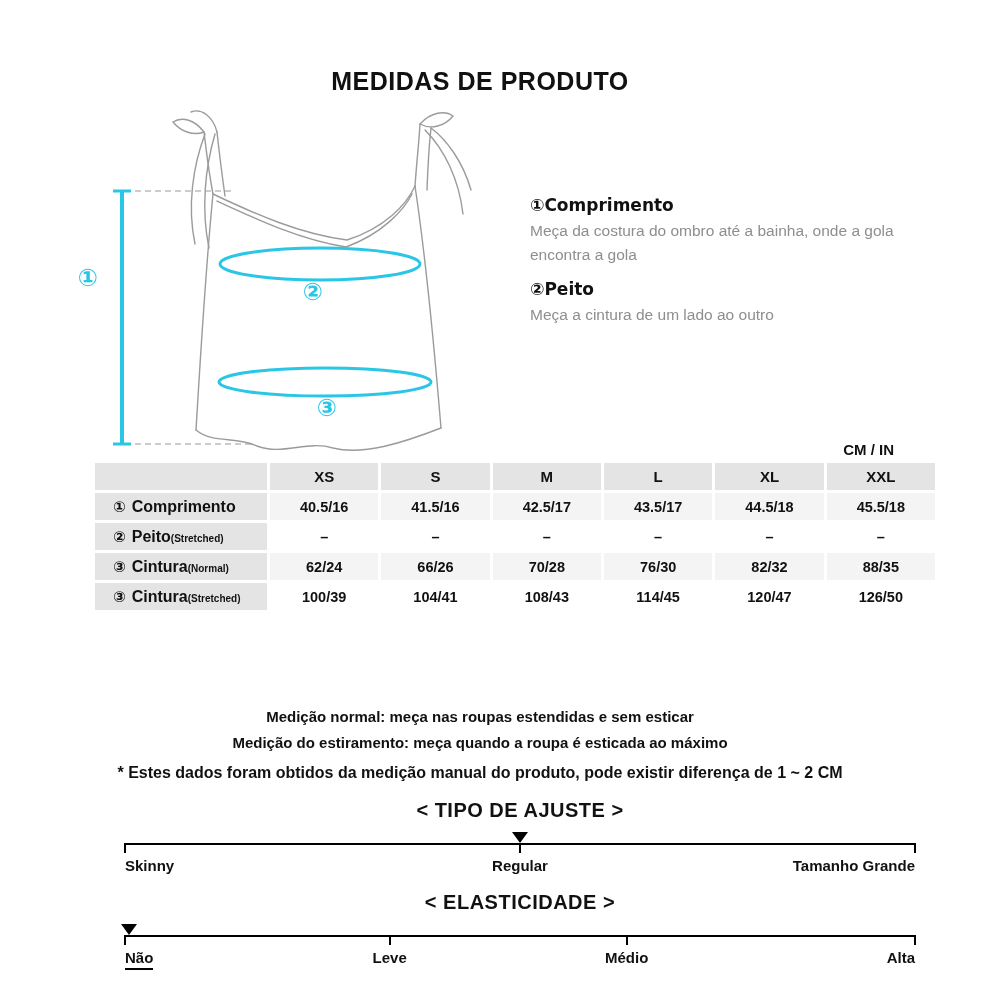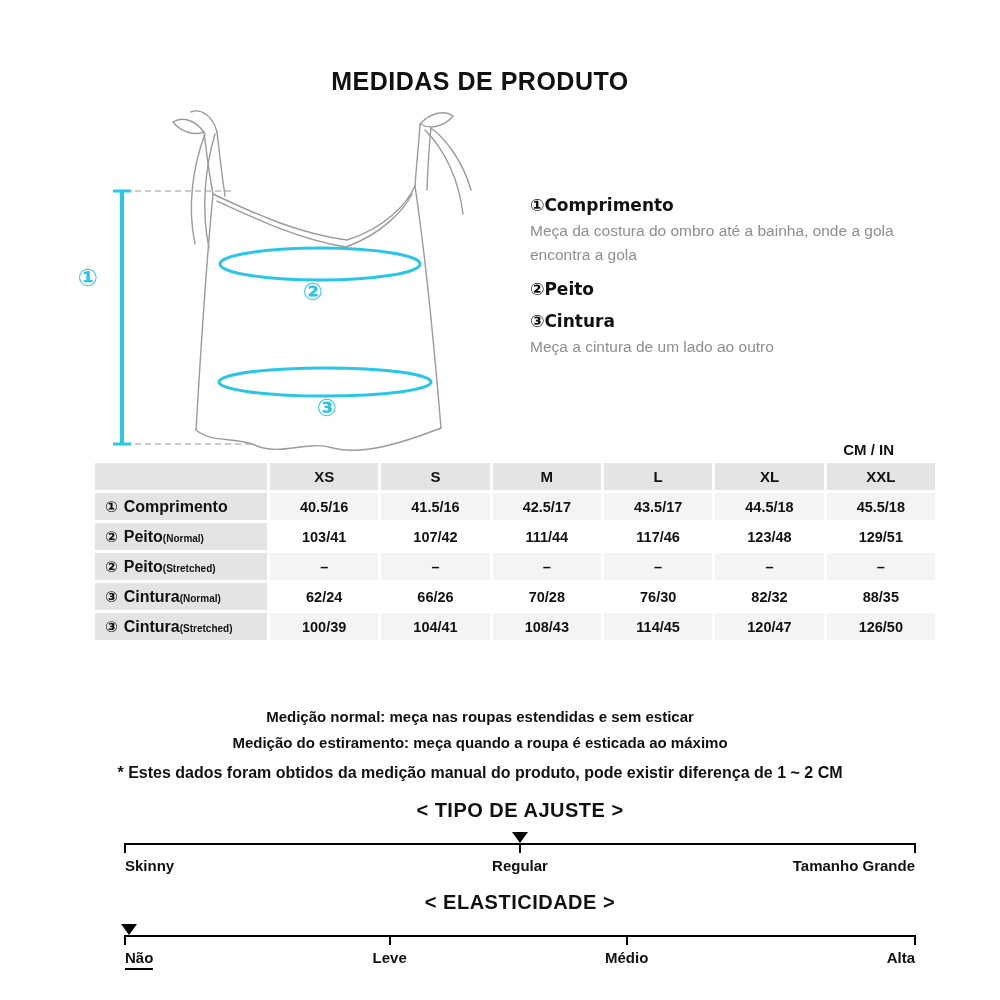--- a/index.html
+++ b/index.html
@@ -27,21 +27,21 @@
   .guide-item-desc { font-size:15.5px; color:var(--muted); line-height:1.55; margin:0; }
 
   .units { position:absolute; top:441px; right:66px; font-size:15px; font-weight:bold; }
 
   
   .size-table { position:absolute; left:92px; top:460px; width:846px; }
   table { width:100%; border-collapse:separate; border-spacing:3px; table-layout:fixed; }
   col.labelcol { width:172px; }
   th, td { height:27px; text-align:center; font-size:15px; padding:0 2px; overflow:hidden; }
   thead th { background:var(--cellgray); font-weight:bold; }
-  .rowlabel { background:var(--cellgray); text-align:left; padding-left:10px;
+  .rowlabel { background:var(--cellgray); text-align:left; padding-left:18px;
               font-weight:bold; white-space:nowrap; }
   .rowlabel .num { font-size:15px; margin-right:6px; font-family:"DejaVu Sans", sans-serif; }
   .rowlabel .lbl { font-size:16px; }
   .rowlabel .sub { font-size:10px; }
   tbody td { font-weight:bold; font-size:14.5px; }
   tbody tr:nth-child(odd) td { background:var(--rowalt); }
   tbody tr:nth-child(even) td { background:#fff; }
 
   
   .notes { position:absolute; top:704px; left:0; right:0; text-align:center; }
@@ -110,21 +110,20 @@
     <ellipse class="cyanE" cx="265" cy="158" rx="100" ry="16"></ellipse>
     <text class="cyanNum" x="258" y="194">②</text>
     <ellipse class="cyanE" cx="270" cy="276" rx="106" ry="14"></ellipse>
     <text class="cyanNum" x="272" y="310">③</text>
   </svg>
 
   <div class="guide">
     <p class="guide-item-label">①Comprimento</p>
     <p class="guide-item-desc">Meça da costura do ombro até a bainha, onde a gola encontra a gola</p>
     <p class="guide-item-label">②Peito</p>
-    <p class="guide-item-label">③Cintura</p>
     <p class="guide-item-desc">Meça a cintura de um lado ao outro</p>
   </div>
 
   <div class="units">CM / IN</div>
 
   <div class="size-table">
     <table>
       <colgroup>
           <col class="labelcol">
           <col>
@@ -147,29 +146,20 @@
       </thead>
       <tbody>
         <tr>
           <th class="rowlabel"><span class="num">①</span><span class="lbl">Comprimento</span><span class="sub"></span></th>
           <td>40.5/16</td>
           <td>41.5/16</td>
           <td>42.5/17</td>
           <td>43.5/17</td>
           <td>44.5/18</td>
           <td>45.5/18</td>
-        </tr>
-        <tr>
-          <th class="rowlabel"><span class="num">②</span><span class="lbl">Peito</span><span class="sub">(Normal)</span></th>
-          <td>103/41</td>
-          <td>107/42</td>
-          <td>111/44</td>
-          <td>117/46</td>
-          <td>123/48</td>
-          <td>129/51</td>
         </tr>
         <tr>
           <th class="rowlabel"><span class="num">②</span><span class="lbl">Peito</span><span class="sub">(Stretched)</span></th>
           <td>–</td>
           <td>–</td>
           <td>–</td>
           <td>–</td>
           <td>–</td>
           <td>–</td>
         </tr>

